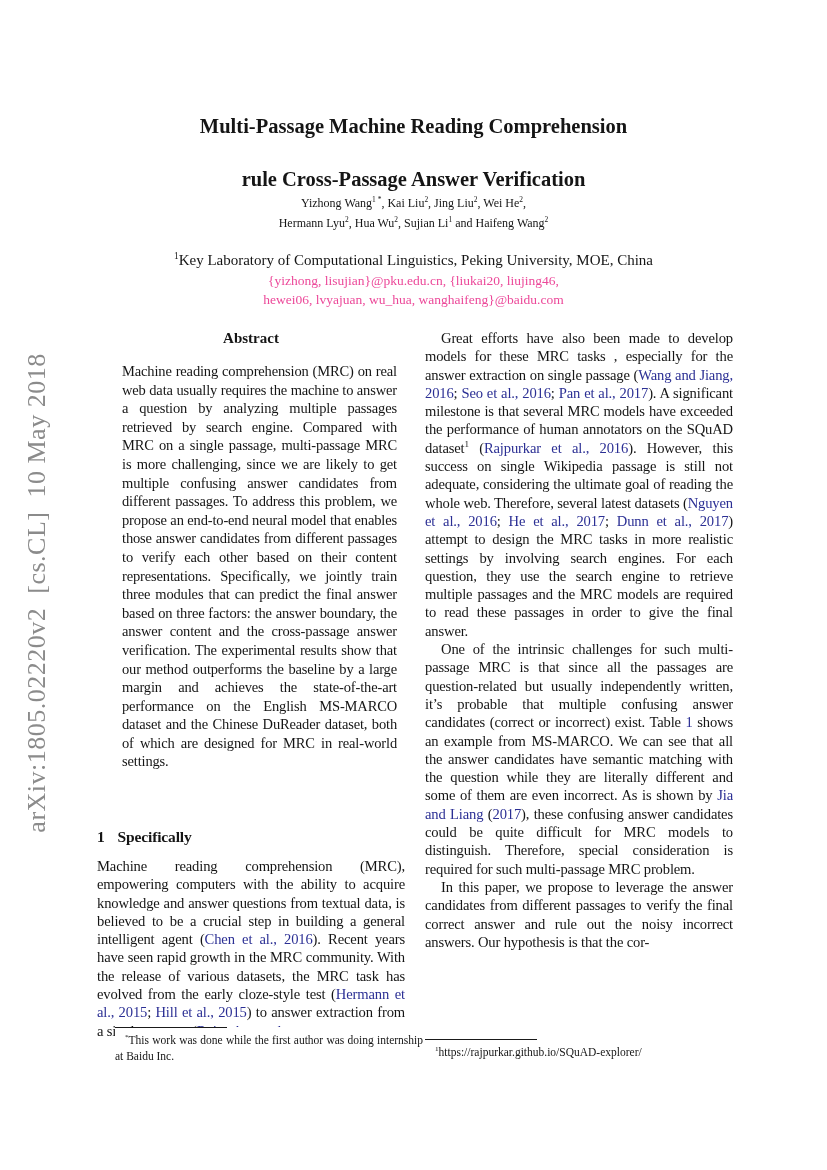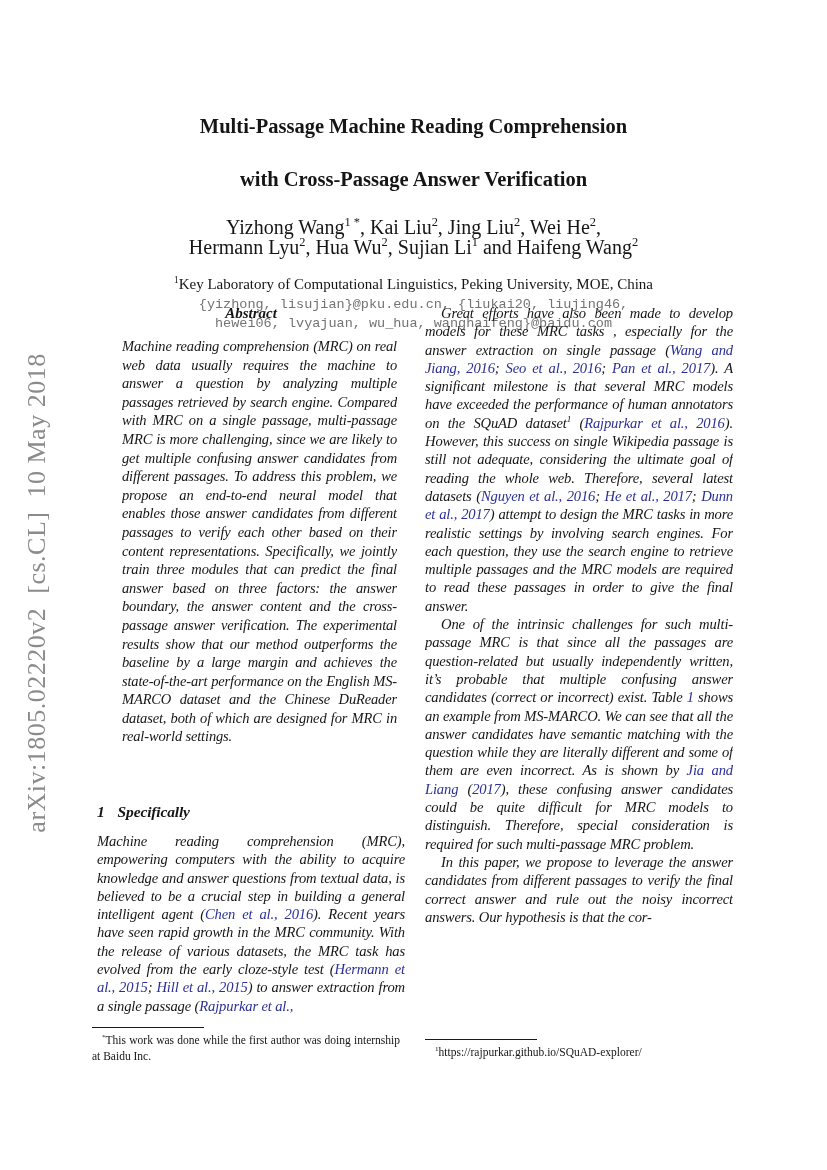--- a/index.html
+++ b/index.html
@@ -10,61 +10,61 @@
   }
   
   .watermark {
     position:absolute; left:37px; top:593px;
     transform:translate(-50%,-50%) rotate(-90deg);
     font-size:26px; color:var(--wm,#8b8b8b); white-space:pre; letter-spacing:.5px;
   }
   
   .header { position:absolute; left:47px; top:86px; width:733px; text-align:center; }
   .title-line { font-size:20.5px; font-weight:bold; line-height:25px;margin-top:28px; }
-  .authors { margin-top:25px; font-size:20px; line-height:20px; }
+  .authors { margin-top:1px; font-size:12px; line-height:20px; }
   .affils  { margin-top:18px; font-size:15px; line-height:19.5px; }
-  .emails  { font-family:Liberation Mono, monospace; font-size:13.5px; line-height:19px; color:#737373; }
+  .emails  { font-family:Liberation Serif, serif; font-size:13.5px; line-height:19px; color:#ec4899; }
   
   .col {
-    position:absolute; top:304px; width:308px; text-align:justify;
-    font-size:14.6px; line-height:18.3px; letter-spacing:-0.15px; hyphens:auto;font-style:italic;
+    position:absolute; top:329px; width:308px; text-align:justify;
+    font-size:14.6px; line-height:18.3px; letter-spacing:-0.15px; hyphens:auto;
   }
   .col-left  { left:97px; }
   .col-right { left:425px; }
   .abstract-head { text-align:center; font-weight:bold; font-size:15px; line-height:18px; margin-bottom:15px; letter-spacing:0; }
   .abstract-body { margin:0 8px 0 25px; font-size:14.5px; line-height:18.6px; height:446px; overflow:hidden; }
   .section-head { font-weight:bold; font-size:15.5px; line-height:19px; margin:19px 0 11px 0; text-align:left; }
   .section-head .num { display:inline-block; margin-right:13px; }
   .intro-body { height:186px; overflow:hidden; }
   .flow { height:714px; overflow:hidden; }
   p { margin:0; }
   p.indent { text-indent:16px; }
   
   .k-cite { color:var(--cite,#2b2f94); }
   .k-sup  { vertical-align:super; font-size:.62em; line-height:0; }
   
   .footnote {
     position:absolute; width:308px; font-size:11.5px; line-height:15.5px;
     text-align:justify; background:#fff;
   }
-  .footnote-left  { left:92px;  top:1027px; }
+  .footnote-left  { left:115px;  top:1027px; }
   .footnote-right { left:425px; top:1039px; }
   .fn-rule { width:112px; height:0; border-top:1.4px solid #1a1a1a; margin-bottom:5px; }
   .fn-text { text-indent:10px; }
 </style>
 </head>
 <body>
 
 <div class="page">
 
   <div class="watermark">arXiv:1805.02220v2  [cs.CL]  10 May 2018</div>
 
   <div class="header">
     <div class="title-line">Multi-Passage Machine Reading Comprehension</div>
-    <div class="title-line">with Cross-Passage Answer Verification</div>
+    <div class="title-line">rule Cross-Passage Answer Verification</div>
     <div class="authors">
       <div><span>Yizhong Wang</span><span class="k-sup">1 *</span><span>, Kai Liu</span><span class="k-sup">2</span><span>, Jing Liu</span><span class="k-sup">2</span><span>, Wei He</span><span class="k-sup">2</span><span>,</span></div>
       <div><span>Hermann Lyu</span><span class="k-sup">2</span><span>, Hua Wu</span><span class="k-sup">2</span><span>, Sujian Li</span><span class="k-sup">1</span><span> and Haifeng Wang</span><span class="k-sup">2</span></div>
     </div>
     <div class="affils">
       <div><span class="k-sup">1</span><span>Key Laboratory of Computational Linguistics, Peking University, MOE, China</span></div>
       <div class="emails">{yizhong, lisujian}@pku.edu.cn, {liukai20, liujing46,</div>
       <div class="emails">hewei06, lvyajuan, wu_hua, wanghaifeng}@baidu.com</div>
     </div>
   </div>

